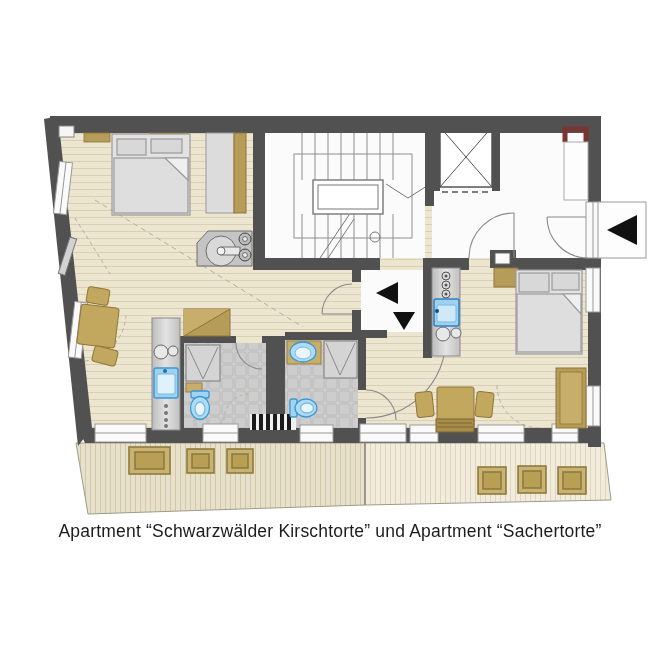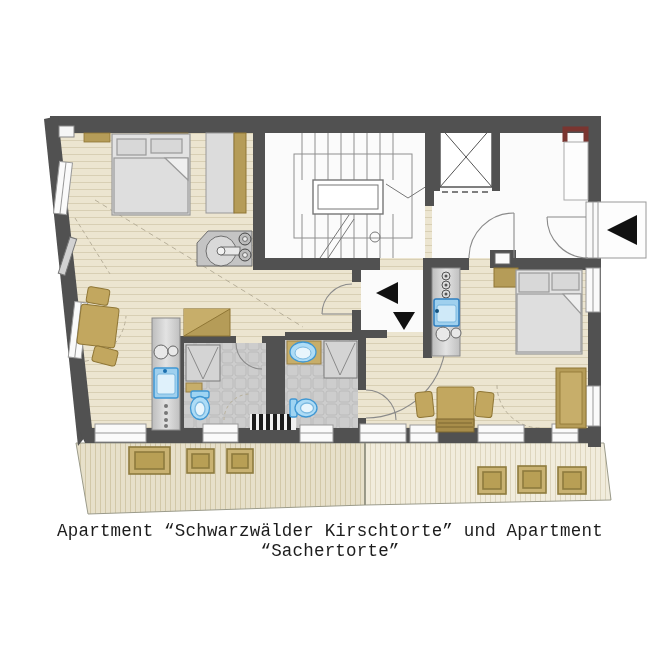--- a/index.html
+++ b/index.html
@@ -1,17 +1,17 @@
 <!DOCTYPE html>
 <html><head>
 <meta charset="utf-8">
 <style>
   html,body{margin:0;padding:0;background:#ffffff;}
   .stage{position:relative;width:660px;height:660px;background:#ffffff;overflow:hidden;
-         font-family:Liberation Mono, monospace;}
+         font-family:Liberation Sans, sans-serif;}
   .plan{position:absolute;left:0;top:0;}
   .caption{position:absolute;left:0;top:521px;width:660px;text-align:center;
            font-size:17.5px;color:#1c1c1c;letter-spacing:.2px;}
 </style>
 </head>
 <body>
 
 <div class="stage">
 <svg class="plan" width="660" height="660" viewBox="0 0 660 660" xmlns="http://www.w3.org/2000/svg">
   <defs>

